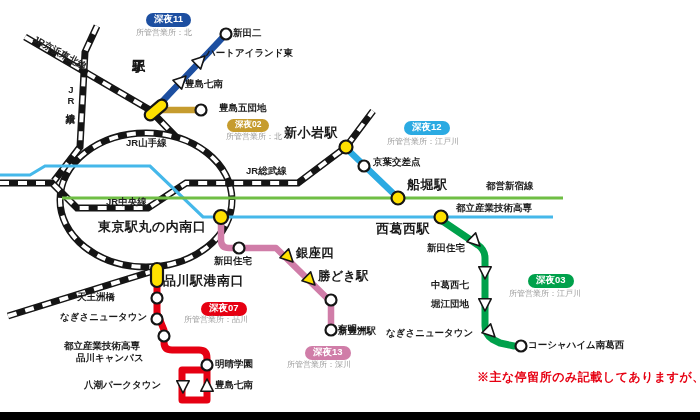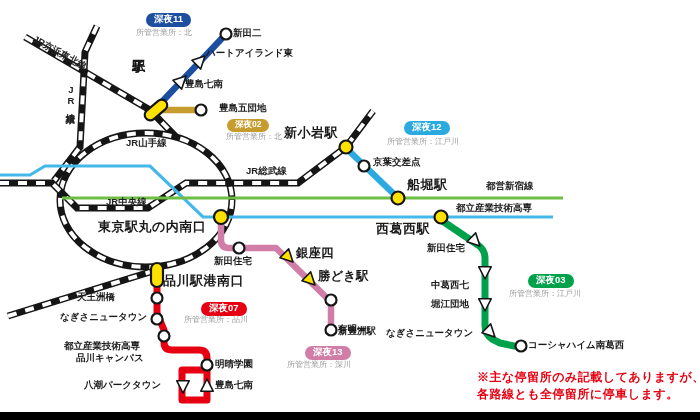--- a/index.html
+++ b/index.html
@@ -143,16 +143,15 @@
   <div class="lbl" style="left:338px;top:324px;">有明一</div>
   <div class="lbl" style="left:77px;top:292px;">天王洲橋</div>
   <div class="lbl" style="left:60px;top:312px;">なぎさニュータウン</div>
   <div class="lbl" style="left:64px;top:341px;">都立産業技術高専</div>
   <div class="lbl" style="left:76px;top:353px;">品川キャンパス</div>
   <div class="lbl" style="left:215px;top:359px;">明晴学園</div>
   <div class="lbl" style="left:84px;top:380px;">八潮パークタウン</div>
   <div class="lbl" style="left:215px;top:380px;">豊島七南</div>
 
   <div class="lbl note" style="left:477px;top:371px;">※主な停留所のみ記載してありますが、</div>
-  <div class="lbl note" style="left:477px;top:388px;">各路線とも全停留所に停車します。</div>
 
   <div class="bottombar"></div>
 </div>
 
 </body></html>

